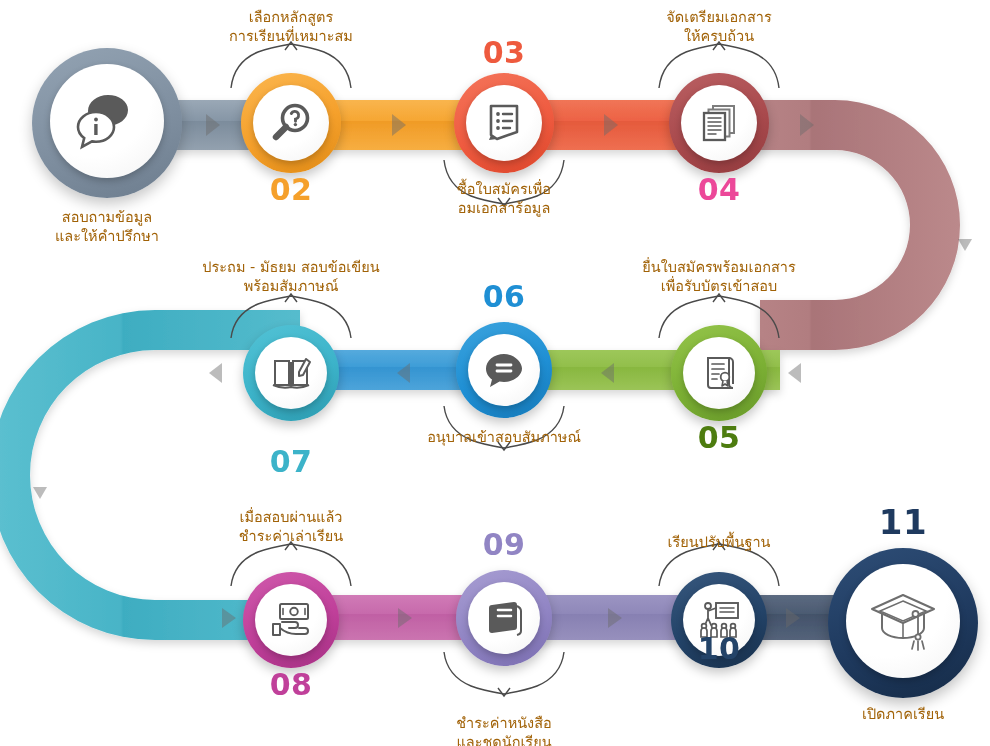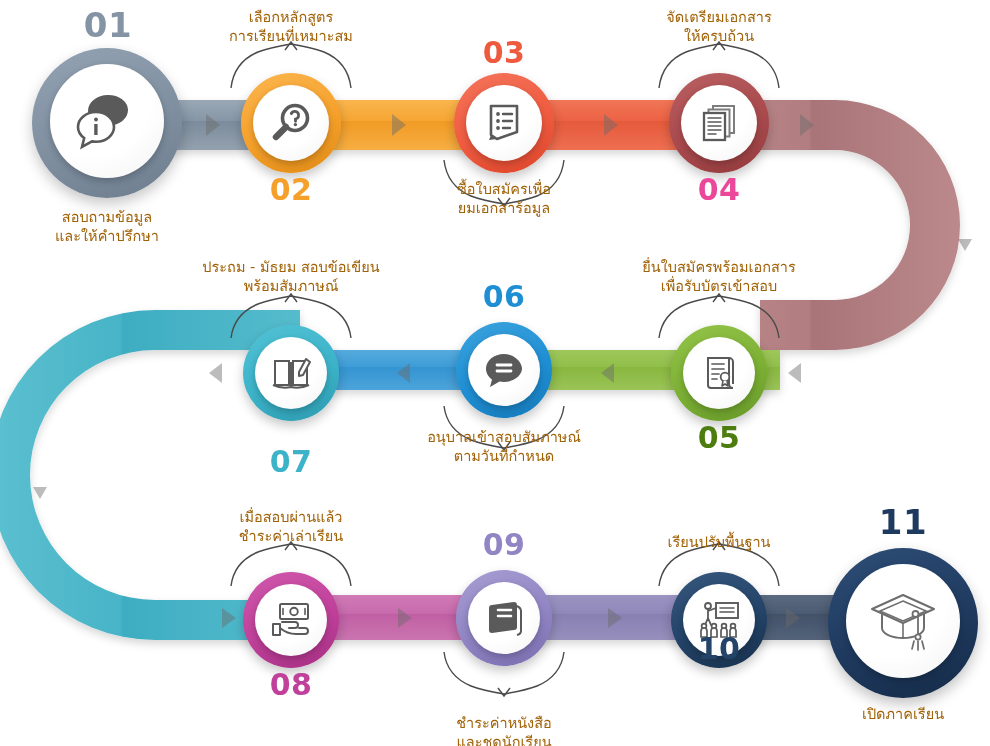--- a/index.html
+++ b/index.html
@@ -201,21 +201,20 @@
       <path d="M285,550 L291,542 L297,550"></path>
 
       <path d="M444,652 Q447,676 471,686 Q481,690 504,694 Q527,690 537,686 Q561,676 564,652"></path>
       <path d="M498,688 L504,696 L510,688"></path>
 
       <path d="M659,586 Q662,562 686,552 Q696,548 719,544 Q742,548 752,552 Q776,562 779,586"></path>
       <path d="M713,550 L719,542 L725,550"></path>
     </g>
   </svg>
 
-  <div class="num" style="left:48px;top:8px;width:120px;font-size:34px;color:#8494a4;">01</div>
   <div class="node">
     <div class="ring" style="left:32px;top:48px;width:150px;height:150px;
          background:linear-gradient(160deg,#93a3b3 0%,#7f8fa0 55%,#6d7d8e 100%);
          box-shadow:0 6px 14px rgba(0,0,0,.22);"></div>
     <div class="disc" style="left:50px;top:64px;width:114px;height:114px;">
       <svg width="66" height="58" viewBox="0 0 66 58">
         <path d="M34 3 C23 3 14 10 14 19 c0 4 2 8 5 11 l-2 8 9-5 c2 .5 5 .8 8 .8 11 0 20-7 20-15.8 S45 3 34 3 Z" fill="#5a5a5a"></path>
         <path d="M22 20 C12 20 4 27 4 35 c0 4.4 2.4 8.3 6.2 11 L8 55 l10-5.6 c1.3 .2 2.7 .3 4 .3 10 0 18-6.6 18-14.7 S32 20 22 20 Z" fill="#fff" stroke="#5a5a5a" stroke-width="2.6"></path>
         <circle cx="22" cy="27.5" r="1.9" fill="#5a5a5a"></circle>
         <path d="M20.2 32 h3.4 v11 h-3.4 z" fill="#5a5a5a"></path>
@@ -257,21 +256,21 @@
         <path d="M8 34 L14 38 L6 39 Z" fill="#5a5a5a"></path>
         <circle cx="15" cy="13" r="1.9" fill="#5a5a5a"></circle>
         <circle cx="15" cy="20" r="1.9" fill="#5a5a5a"></circle>
         <circle cx="15" cy="27" r="1.9" fill="#5a5a5a"></circle>
         <path d="M20 13 h9 M20 20 h9 M20 27 h7" stroke="#5a5a5a" stroke-width="2.4" stroke-linecap="round"></path>
       </svg>
     </div>
   </div>
   <div class="cap" style="left:404px;top:180px;width:200px;">
     <div>ซื้อใบสมัครเพื่อ</div>
-    <div>ยมเอกสาร้อมูล</div>
+    <div>อมเอกสาร้อมูล</div>
   </div>
 
   <div class="cap" style="left:619px;top:8px;width:200px;">
     <div>จัดเตรียมเอกสาร</div>
     <div>ให้ครบถ้วน</div>
   </div>
   <div class="node">
     <div class="ring" style="left:669px;top:73px;width:100px;height:100px;
          background:linear-gradient(160deg,#b95f62 0%,#a94a4d 55%,#933b3e 100%);
          box-shadow:0 5px 11px rgba(0,0,0,.22);"></div>
@@ -314,21 +313,20 @@
     <div class="disc" style="left:468px;top:334px;width:72px;height:72px;">
       <svg width="40" height="38" viewBox="0 0 40 38">
         <path d="M20 3 C10 3 2 9.6 2 17.6 C2 22 4.3 26 8 28.6 L6 36 l9.5 -5.4 c1.5 .3 3 .4 4.5 .4
                  c10 0 18 -6.6 18 -13.4 S30 3 20 3 Z" fill="#5a5a5a"></path>
         <path d="M13 14 h14 M13 20 h14" stroke="#fff" stroke-width="2.8" stroke-linecap="round"></path>
       </svg>
     </div>
   </div>
   <div class="cap" style="left:404px;top:428px;width:200px;">
     <div>อนุบาลเข้าสอบสัมภาษณ์</div>
-    <div>ตามวันที่กำหนด</div>
   </div>
 
   <div class="cap" style="left:176px;top:258px;width:230px;">
     <div>ประถม - มัธยม สอบข้อเขียน</div>
     <div>พร้อมสัมภาษณ์</div>
   </div>
   <div class="node">
     <div class="ring" style="left:243px;top:325px;width:96px;height:96px;
          background:linear-gradient(160deg,#52c2d5 0%,#3cb3c9 55%,#2d9bb0 100%);
          box-shadow:0 5px 11px rgba(0,0,0,.22);"></div>

